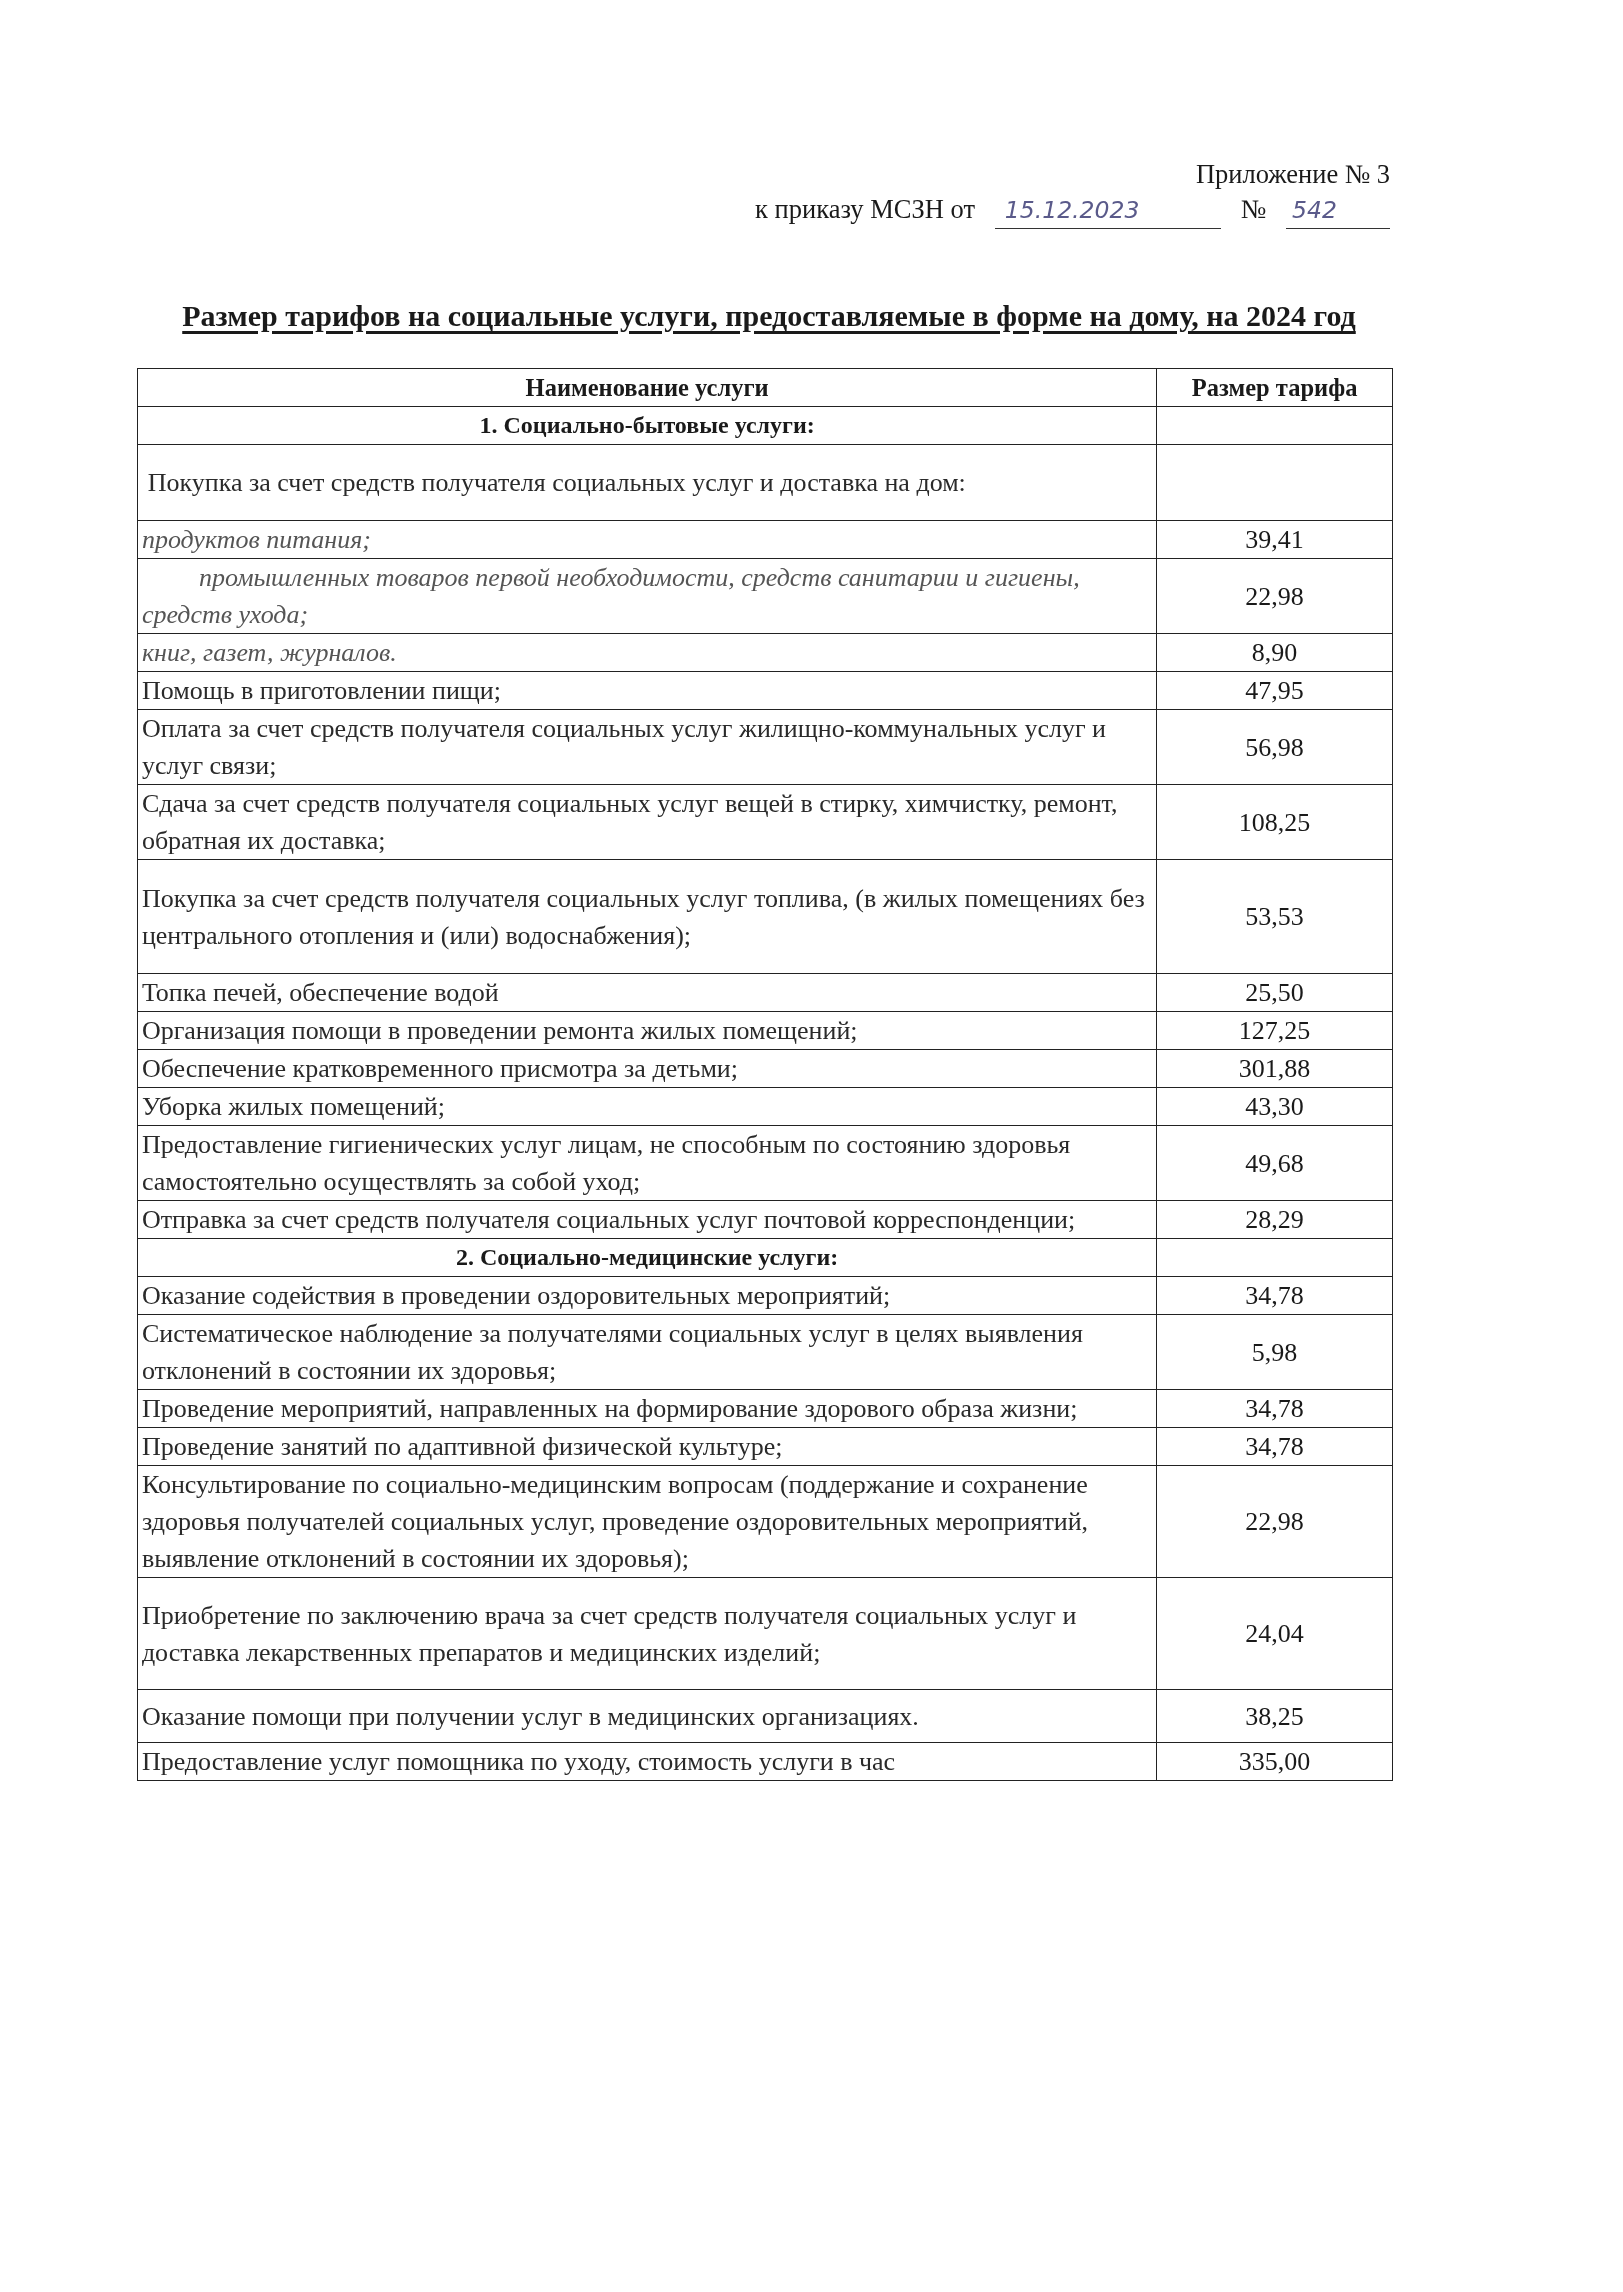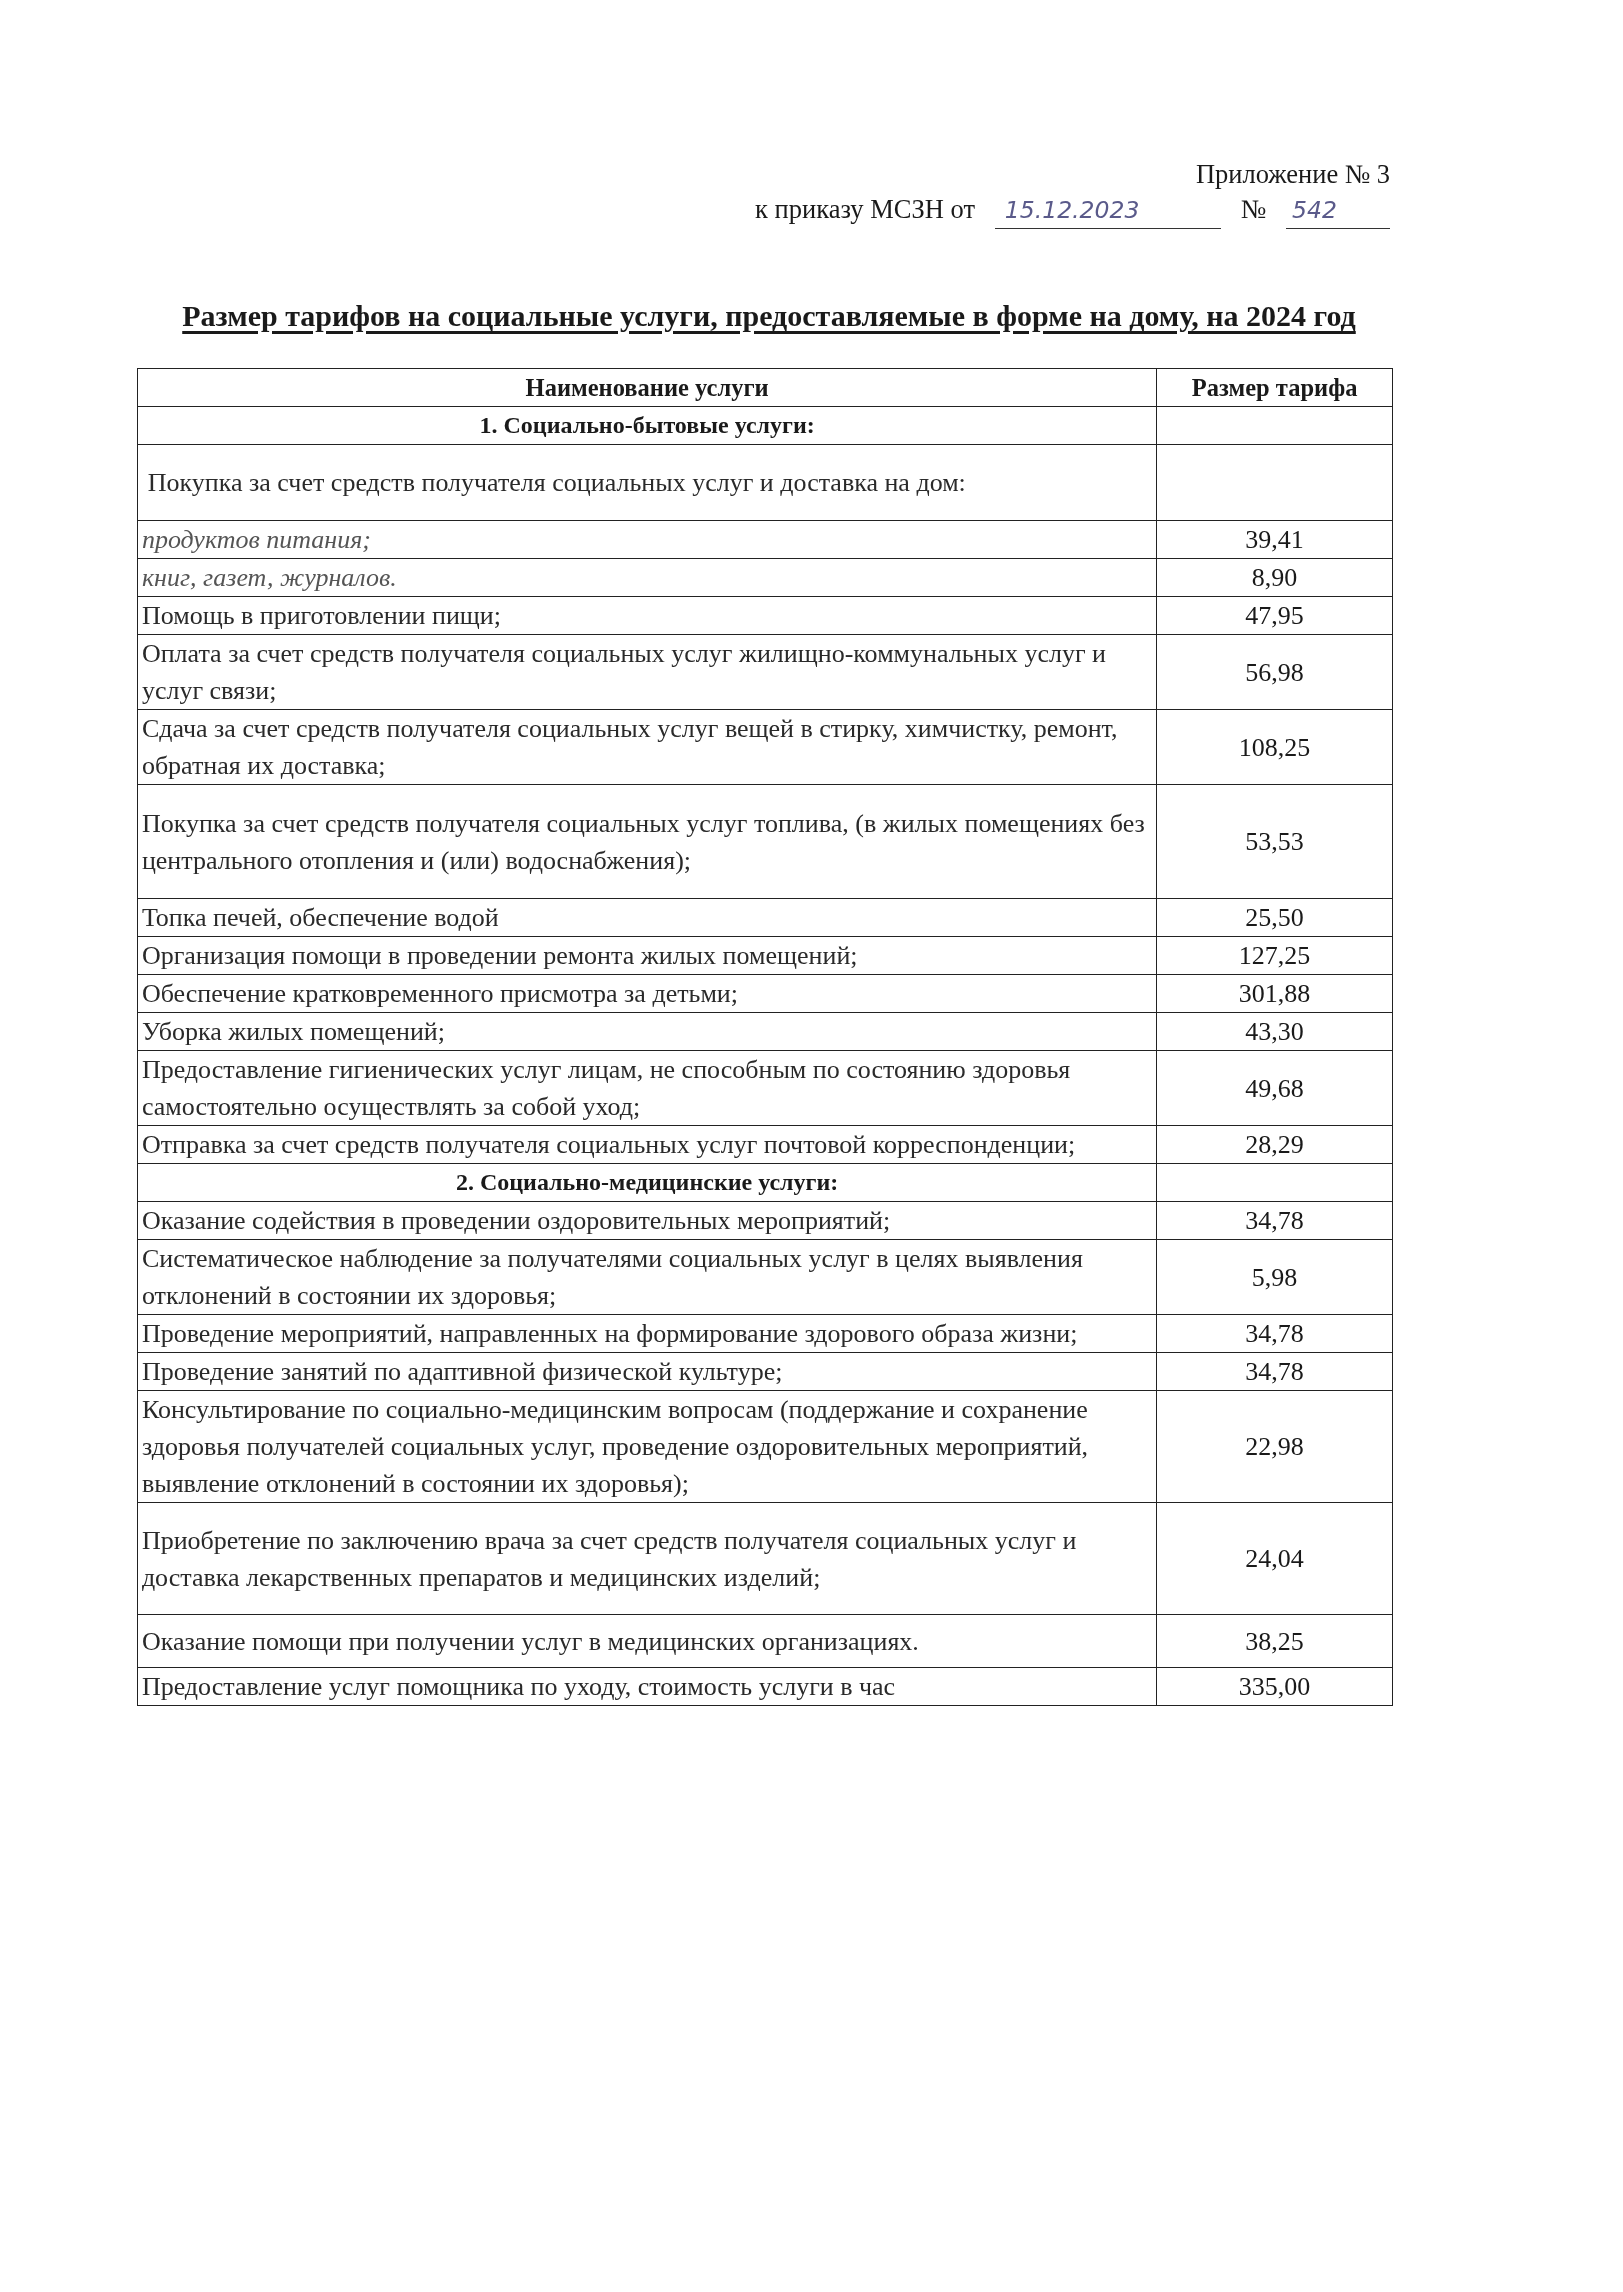--- a/index.html
+++ b/index.html
@@ -49,20 +49,24 @@
     <td class="section">1. Социально-бытовые услуги:</td>
     <td class="price"></td>
   </tr>
   <tr style="height:76px">
     <td class="name" style="padding-left:9.8px">Покупка за счет средств получателя социальных услуг и доставка на дом:</td>
     <td class="price"></td>
   </tr>
   <tr>
     <td class="name sub">продуктов питания;</td>
     <td class="price">39,41</td>
+  </tr>
+  <tr>
+    <td class="name sub wrap">промышленных товаров первой необходимости, средств санитарии и гигиены, средств ухода;</td>
+    <td class="price">22,98</td>
   </tr>
   <tr>
     <td class="name sub">книг, газет, журналов.</td>
     <td class="price">8,90</td>
   </tr>
   <tr>
     <td class="name">Помощь в приготовлении пищи;</td>
     <td class="price">47,95</td>
   </tr>
   <tr>

